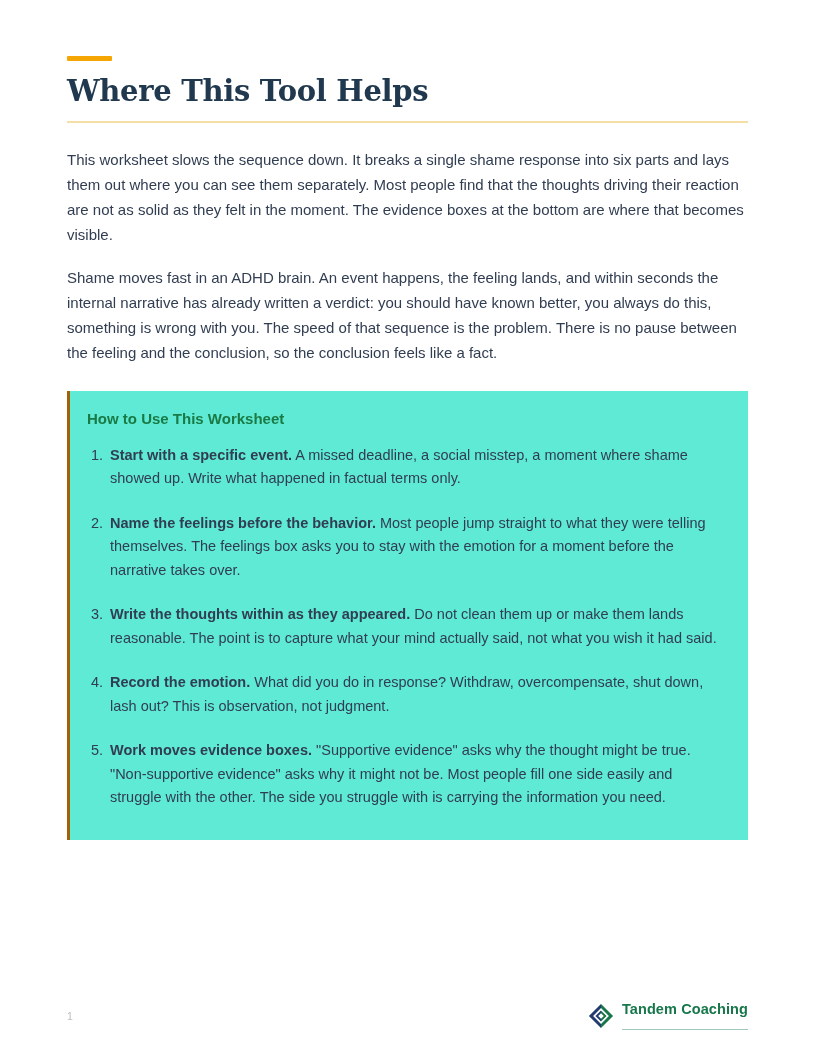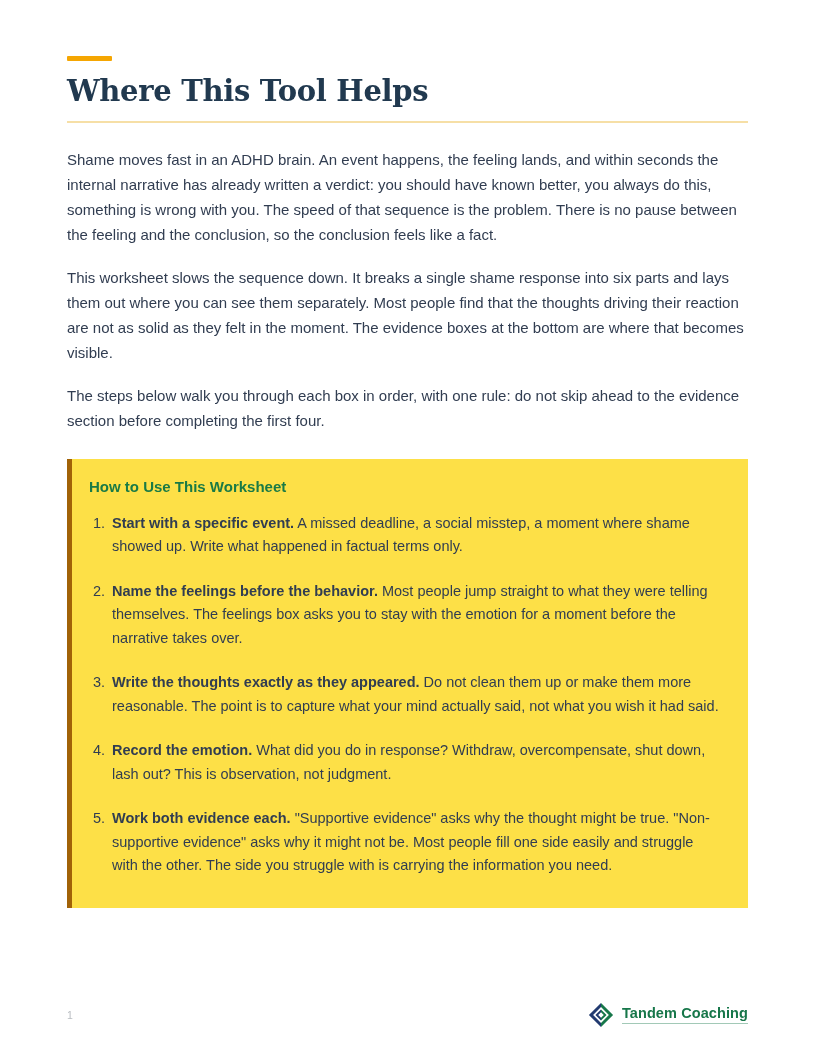--- a/index.html
+++ b/index.html
@@ -41,22 +41,22 @@
   }
   .intro p {
     margin-top: 18px;
     font-size: 15px;
     line-height: 25px;
     color: #313D51;
   }
   .intro p:first-child { margin-top: 24px; }
   .callout {
     margin-top: 26px;
-    background: #fde047;
-    border-left: 5px solid #a16207;
+    background: #5eead4;
+    border-left: 3px solid #a16207;
     padding: 19px 26px 30px 17px;
   }
   .callout-heading {
     font-size: 15px;
     font-weight: bold;
     color: #1A7A45;
     line-height: 1.2;
   }
   .steps { margin-top: 16px; list-style: none; }
   .step {
@@ -92,65 +92,64 @@
     align-items: center;
     gap: 8px;
     text-decoration: none;
     cursor: pointer;
   }
   .brand-name {
     font-size: 14.5px;
     font-weight: bold;
     color: #17774A;
     letter-spacing: 0.1px;
-    padding-bottom: 2px;
+    padding-bottom: 11px;
     border-bottom: 1px solid rgba(23, 119, 74, 0.4);
     line-height: 1.1;
   }
 </style>
 </head>
 <body>
 
 <div class="page">
   <div class="content">
 
     <div class="accent-bar"></div>
 
     <h1 class="page-title">Where This Tool Helps</h1>
 
     <div class="title-rule"></div>
 
     <div class="intro">
+      <p>This worksheet slows the sequence down. It breaks a single shame response into six parts and lays them out where you can see them separately. Most people find that the thoughts driving their reaction are not as solid as they felt in the moment. The evidence boxes at the bottom are where that becomes visible.</p>
       <p>Shame moves fast in an ADHD brain. An event happens, the feeling lands, and within seconds the internal narrative has already written a verdict: you should have known better, you always do this, something is wrong with you. The speed of that sequence is the problem. There is no pause between the feeling and the conclusion, so the conclusion feels like a fact.</p>
-      <p>This worksheet slows the sequence down. It breaks a single shame response into six parts and lays them out where you can see them separately. Most people find that the thoughts driving their reaction are not as solid as they felt in the moment. The evidence boxes at the bottom are where that becomes visible.</p>
-      <p>The steps below walk you through each box in order, with one rule: do not skip ahead to the evidence section before completing the first four.</p>
     </div>
 
     <div class="callout">
       <div class="callout-heading">How to Use This Worksheet</div>
       <ol class="steps">
         <li class="step">
           <span class="step-num">1.</span>
           <span class="step-text"><span class="step-lead">Start with a specific event.</span> <span>A missed deadline, a social misstep, a moment where shame showed up. Write what happened in factual terms only.</span></span>
         </li>
         <li class="step">
           <span class="step-num">2.</span>
           <span class="step-text"><span class="step-lead">Name the feelings before the behavior.</span> <span>Most people jump straight to what they were telling themselves. The feelings box asks you to stay with the emotion for a moment before the narrative takes over.</span></span>
         </li>
         <li class="step">
           <span class="step-num">3.</span>
-          <span class="step-text"><span class="step-lead">Write the thoughts exactly as they appeared.</span> <span>Do not clean them up or make them more reasonable. The point is to capture what your mind actually said, not what you wish it had said.</span></span>
+          <span class="step-text"><span class="step-lead">Write the thoughts within as they appeared.</span> <span>Do not clean them up or make them lands reasonable. The point is to capture what your mind actually said, not what you wish it had said.</span></span>
         </li>
         <li class="step">
           <span class="step-num">4.</span>
           <span class="step-text"><span class="step-lead">Record the emotion.</span> <span>What did you do in response? Withdraw, overcompensate, shut down, lash out? This is observation, not judgment.</span></span>
         </li>
         <li class="step">
           <span class="step-num">5.</span>
-          <span class="step-text"><span class="step-lead">Work both evidence each.</span> <span>"Supportive evidence" asks why the thought might be true. "Non-supportive evidence" asks why it might not be. Most people fill one side easily and struggle with the other. The side you struggle with is carrying the information you need.</span></span>
+          <span class="step-text"><span class="step-lead">Work moves evidence boxes.</span> <span>"Supportive evidence" asks why the thought might be true. "Non-supportive evidence" asks why it might not be. Most people fill one side easily and struggle with the other. The side you struggle with is carrying the information you need.</span></span>
         </li>
       </ol>
     </div>
 
   </div>
 
   <div class="footer">
     <span class="page-number">1</span>
     <span class="brand">
       <span style="display:inline-flex;">

